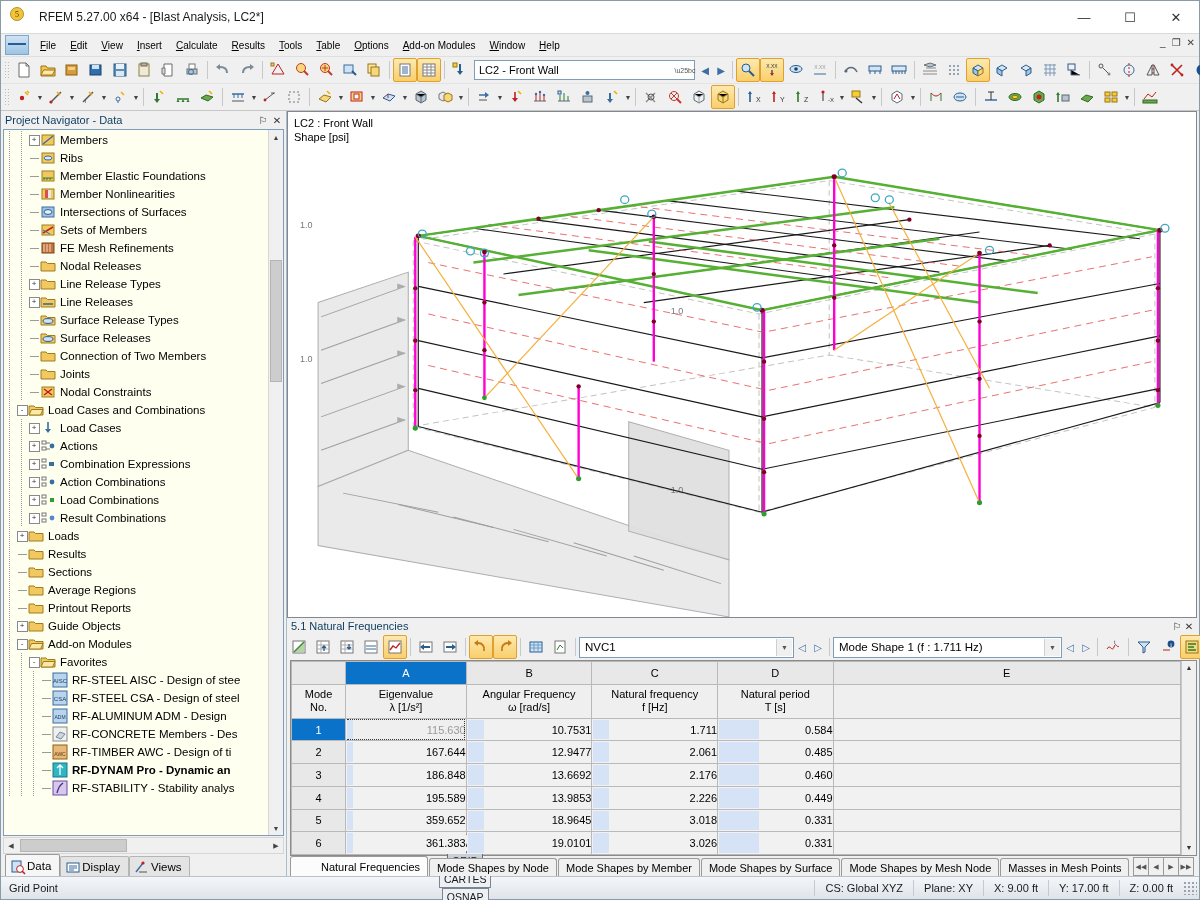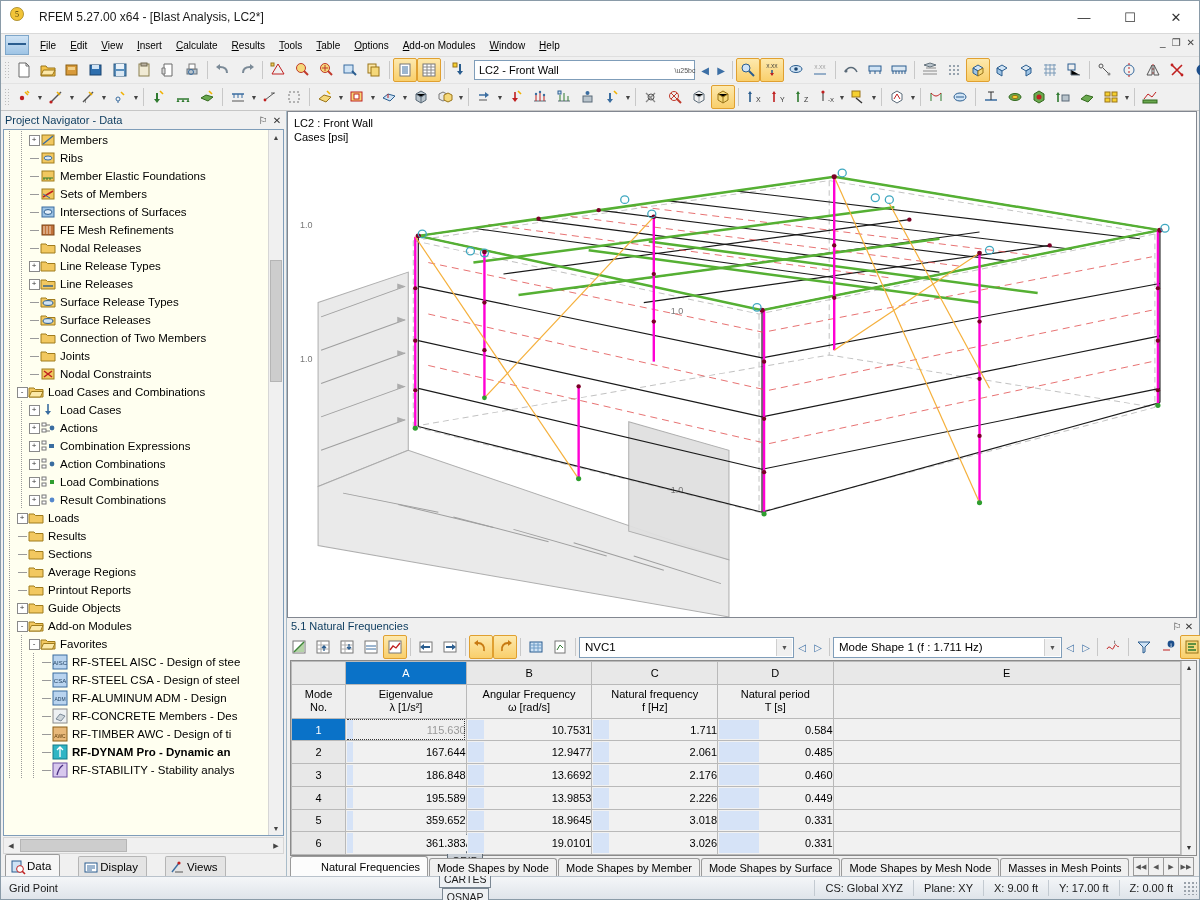--- a/index.html
+++ b/index.html
@@ -76,21 +76,21 @@
                 background-image:linear-gradient(#9a9a9a 50%, transparent 50%);background-size:1px 2px;}
   .ticon{width:16px;height:16px;margin-right:4px;flex:none;position:relative;}
   .tlabel{overflow:hidden;}
   .tlabel.bold{font-weight:bold;}
   .vscroll{width:14px;background:#f0f0f0;border-left:1px solid #d6d6d6;position:relative;flex:none;}
   .vscroll .arrow{height:14px;display:flex;align-items:center;justify-content:center;font-size:7px;color:#444;background:#f0f0f0;}
   .vscroll .thumb{position:absolute;left:1px;right:1px;background:#cdcdcd;border:1px solid #b5b5b5;}
   .hscroll{height:15px;margin:1px 2px 0 2px;background:#f0f0f0;display:flex;align-items:center;border:1px solid #d6d6d6;position:relative;}
   .hscroll .harrow{width:14px;text-align:center;font-size:7px;color:#444;}
   .hscroll .hthumb{position:absolute;top:1px;bottom:1px;background:#cdcdcd;border:1px solid #b5b5b5;}
-  .nav-tabs{height:22px;display:flex;align-items:flex-end;padding-left:4px;gap:18px;flex:none;}
+  .nav-tabs{height:22px;display:flex;align-items:flex-end;padding-left:4px;gap:0;flex:none;}
   .ntab{height:19px;display:flex;align-items:center;padding:0 8px 0 4px;font-size:11.5px;
         background:#e4e4e4;border:1px solid #b5b5b5;border-bottom:none;border-radius:2px 2px 0 0;cursor:default;}
   .ntab.sel{height:21px;background:#f6f6f6;border-color:#9a9a9a;font-weight:normal;}
   .ntab .ti{width:14px;height:14px;margin-right:3px;flex:none;position:relative;}
 
   
   .right{flex:1;display:flex;flex-direction:column;min-width:0;}
   .viewport{flex:1;background:#ffffff;border:1px solid #828790;margin:0 2px 0 0;position:relative;overflow:hidden;}
   .vp-label{position:absolute;left:6px;top:4px;font-size:11px;line-height:14px;color:#000;}
 
@@ -793,39 +793,54 @@
             </div>
             <div class="trow">
               <div class="tdots"></div>
               <div class="tdots"></div>
               <div class="texp">
                 <div style="width:9px;height:1px;background:#9a9a9a"></div>
               </div>
               <div class="ticon">
                 <svg class="ico" viewBox="0 0 16 16">
                   <rect x="2" y="3" width="12" height="10" fill="#f2c860" stroke="#a07c1c"></rect>
+                  <rect x="5" y="4" width="3" height="8" fill="#d94f4f"></rect>
+                  <rect x="8" y="4" width="3" height="8" fill="#e8e8e8"></rect>
+                </svg>
+              </div>
+              <div class="tlabel">Member Nonlinearities</div>
+            </div>
+            <div class="trow">
+              <div class="tdots"></div>
+              <div class="tdots"></div>
+              <div class="texp">
+                <div style="width:9px;height:1px;background:#9a9a9a"></div>
+              </div>
+              <div class="ticon">
+                <svg class="ico" viewBox="0 0 16 16">
+                  <rect x="2" y="3" width="12" height="10" fill="#9ec4e5" stroke="#3a6da0"></rect>
+                  <ellipse cx="8" cy="8" rx="4" ry="2.4" fill="#e4f0fb" stroke="#2a5d8f"></ellipse>
+                </svg>
+              </div>
+              <div class="tlabel">Intersections of Surfaces</div>
+            </div>
+            <div class="trow">
+              <div class="tdots"></div>
+              <div class="tdots"></div>
+              <div class="texp">
+                <div style="width:9px;height:1px;background:#9a9a9a"></div>
+              </div>
+              <div class="ticon">
+                <svg class="ico" viewBox="0 0 16 16">
+                  <rect x="2" y="3" width="12" height="10" fill="#f2c860" stroke="#a07c1c"></rect>
                   <path d="M3 11L13 5" stroke="#c02020" stroke-width="1.5"></path>
                   <path d="M3 8L10 12" stroke="#3a6da0"></path>
                 </svg>
               </div>
               <div class="tlabel">Sets of Members</div>
-            </div>
-            <div class="trow">
-              <div class="tdots"></div>
-              <div class="tdots"></div>
-              <div class="texp">
-                <div style="width:9px;height:1px;background:#9a9a9a"></div>
-              </div>
-              <div class="ticon">
-                <svg class="ico" viewBox="0 0 16 16">
-                  <rect x="2" y="3" width="12" height="10" fill="#9ec4e5" stroke="#3a6da0"></rect>
-                  <ellipse cx="8" cy="8" rx="4" ry="2.4" fill="#e4f0fb" stroke="#2a5d8f"></ellipse>
-                </svg>
-              </div>
-              <div class="tlabel">Intersections of Surfaces</div>
             </div>
             <div class="trow">
               <div class="tdots"></div>
               <div class="tdots"></div>
               <div class="texp">
                 <div style="width:9px;height:1px;background:#9a9a9a"></div>
               </div>
               <div class="ticon">
                 <svg class="ico" viewBox="0 0 16 16">
                   <rect x="2" y="3" width="12" height="10" fill="#c2723a" stroke="#7c4417"></rect>
@@ -1295,21 +1310,21 @@
             <span>Views</span>
           </div>
         </div>
     </div>
 
     <div class="right">
 
       <div class="viewport">
         <div class="vp-label">
           <div>LC2 : Front Wall</div>
-          <div>Cases [psi]</div>
+          <div>Shape [psi]</div>
         </div>
 
         <svg width="100%" height="100%" viewBox="0 0 906 530" preserveAspectRatio="none" style="position:absolute;left:0;top:0;">
 
           <g opacity="0.95">
             <path d="M30 200 L120 168 L120 355 L30 393 Z" fill="#e9e9e9" stroke="#aaaaaa"></path>
             <g stroke="#9a9a9a" fill="none">
               <path d="M33 215 L117 183"></path>
                 <path d="M33 250 L117 218"></path>
               <path d="M33 285 L117 253"></path>

